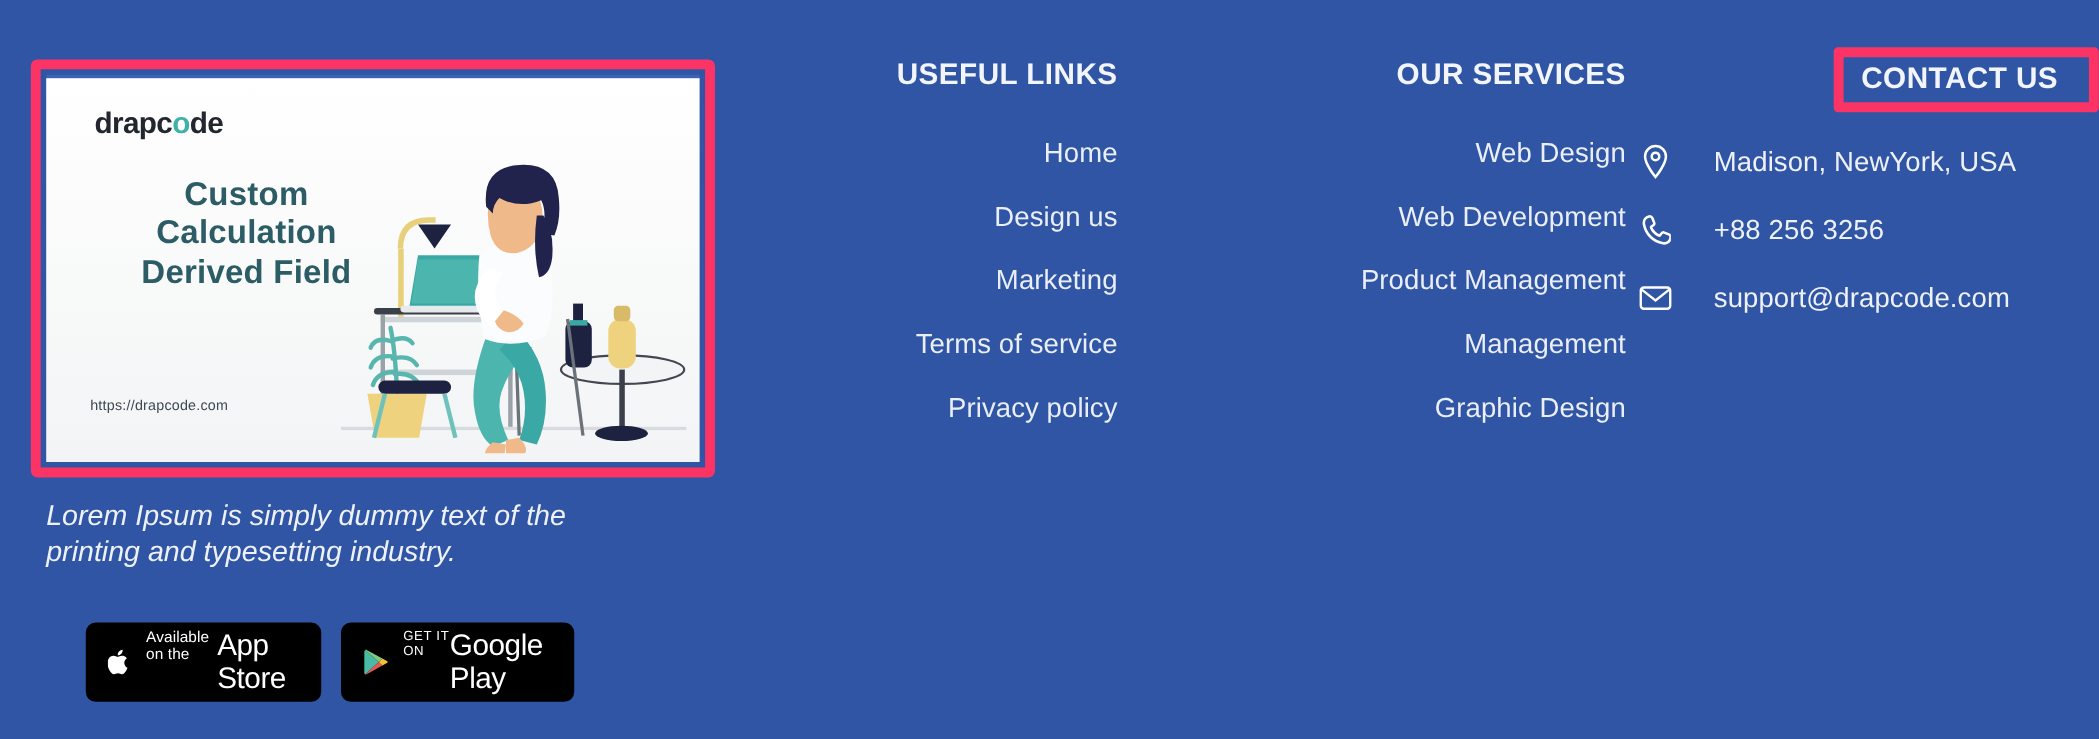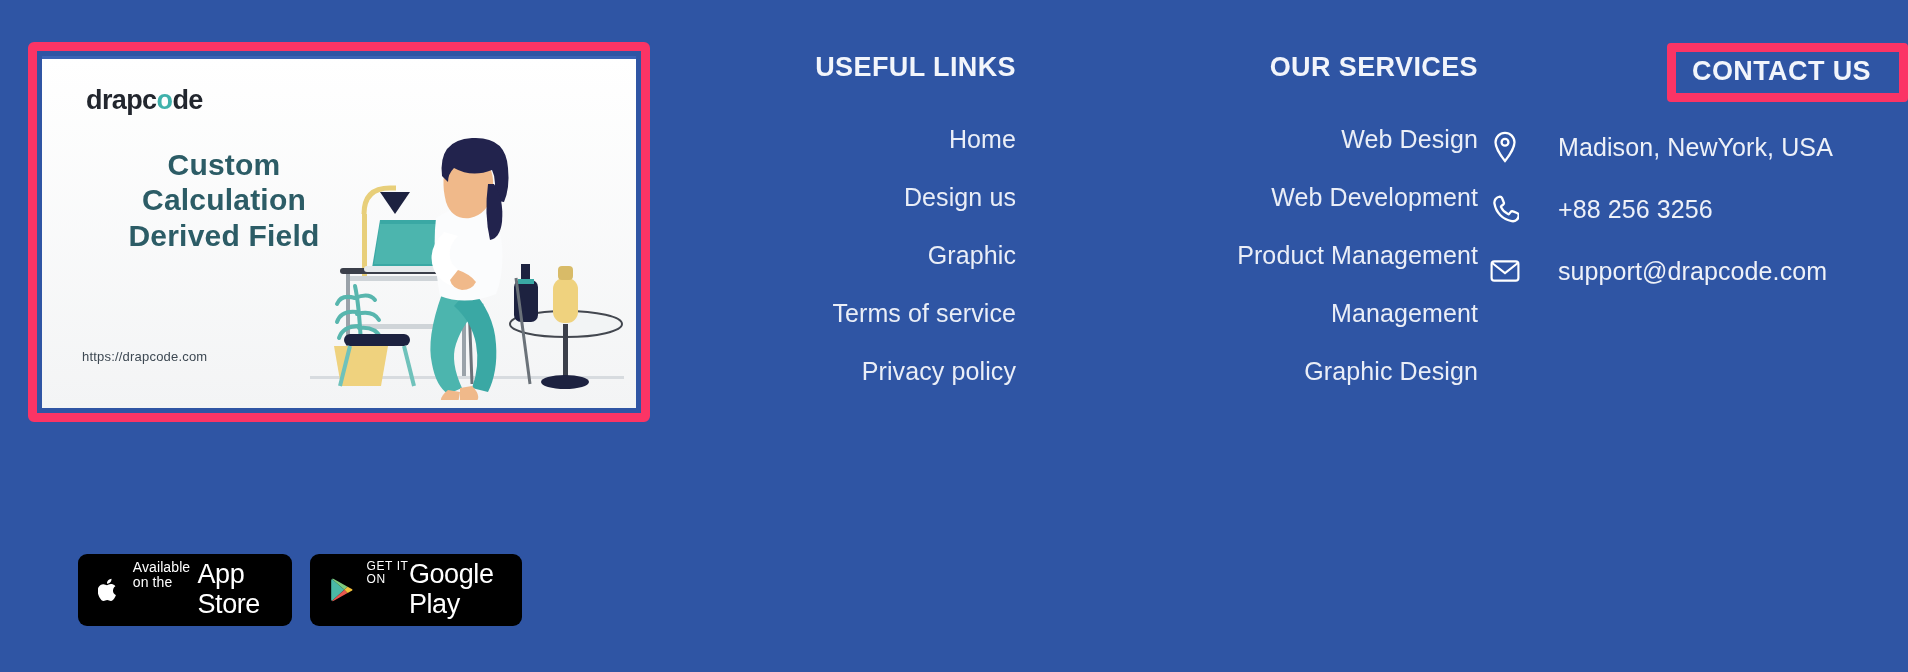--- a/index.html
+++ b/index.html
@@ -18,21 +18,21 @@
   .footer {
     position: absolute;
     inset: 0;
     background: #2f55a4;
   }
 
   
   .col-brand {
     position: absolute;
     left: 28px;
-    top: 42px;
+    top: 54px;
     width: 682px;
   }
 
   .promo-highlight {
     position: relative;
     width: 622px;
     height: 380px;
     box-sizing: border-box;
     border: 9px solid #fb3465;
     border-radius: 6px;
@@ -286,20 +286,21 @@
           <path d="M146 34 q20 -14 38 0 q10 12 6 32 q-4 20 -22 24 q-18 2 -24 -16 q-6 -24 2 -40 z" fill="#f0b98a"></path>
 
           <path d="M140 48 q-4 -36 30 -38 q34 -2 36 30 q2 20 -4 34 l-12 -2 q6 -18 0 -30
                    q-20 8 -38 -2 q-6 6 -6 14 z" fill="#22234d"></path>
           <path d="M192 56 q10 14 8 38 q-2 16 -12 18 q-6 -26 -2 -56 z" fill="#22234d"></path>
         </svg>
 
       </div>
     </div>
 
+    <div class="promo-caption">Lorem Ipsum is simply dummy text of the printing and typesetting industry.</div>
 
     <div class="store-badges">
 
       <div class="badge badge-apple">
         <svg width="34" height="40" viewBox="0 0 34 40">
           <path d="M23.4 20.9c0-4.4 3.6-6.5 3.8-6.6-2.1-3-5.3-3.5-6.5-3.5-2.7-.3-5.3 1.6-6.7 1.6
                    -1.4 0-3.5-1.6-5.8-1.5-3 .04-5.7 1.7-7.2 4.4-3.1 5.3-.8 13.2 2.2 17.5 1.5 2.1 3.2 4.5 5.5 4.4
                    2.2-.09 3.1-1.4 5.7-1.4s3.4 1.4 5.8 1.4c2.4-.04 3.9-2.2 5.4-4.3 1.7-2.4 2.4-4.8 2.4-4.9
                    -.05-.02-4.6-1.8-4.6-7.1z" fill="#ffffff"></path>
           <path d="M19.3 7.9c1.2-1.5 2-3.5 1.8-5.6-1.7.07-3.9 1.2-5.2 2.6-1.1 1.3-2.1 3.3-1.8 5.3
@@ -325,21 +326,21 @@
       </div>
 
     </div>
   </div>
 
   <div class="col col-useful">
     <div class="col-heading">USEFUL LINKS</div>
     <ul class="link-list">
       <li><a href="#">Home</a></li>
       <li><a href="#">Design us</a></li>
-      <li><a href="#">Graphic</a></li>
+      <li><a href="#">Marketing</a></li>
       <li><a href="#">Terms of service</a></li>
       <li><a href="#">Privacy policy</a></li>
     </ul>
   </div>
 
   <div class="col col-services">
     <div class="col-heading">OUR SERVICES</div>
     <ul class="link-list">
       <li><a href="#">Web Design</a></li>
       <li><a href="#">Web Development</a></li>

